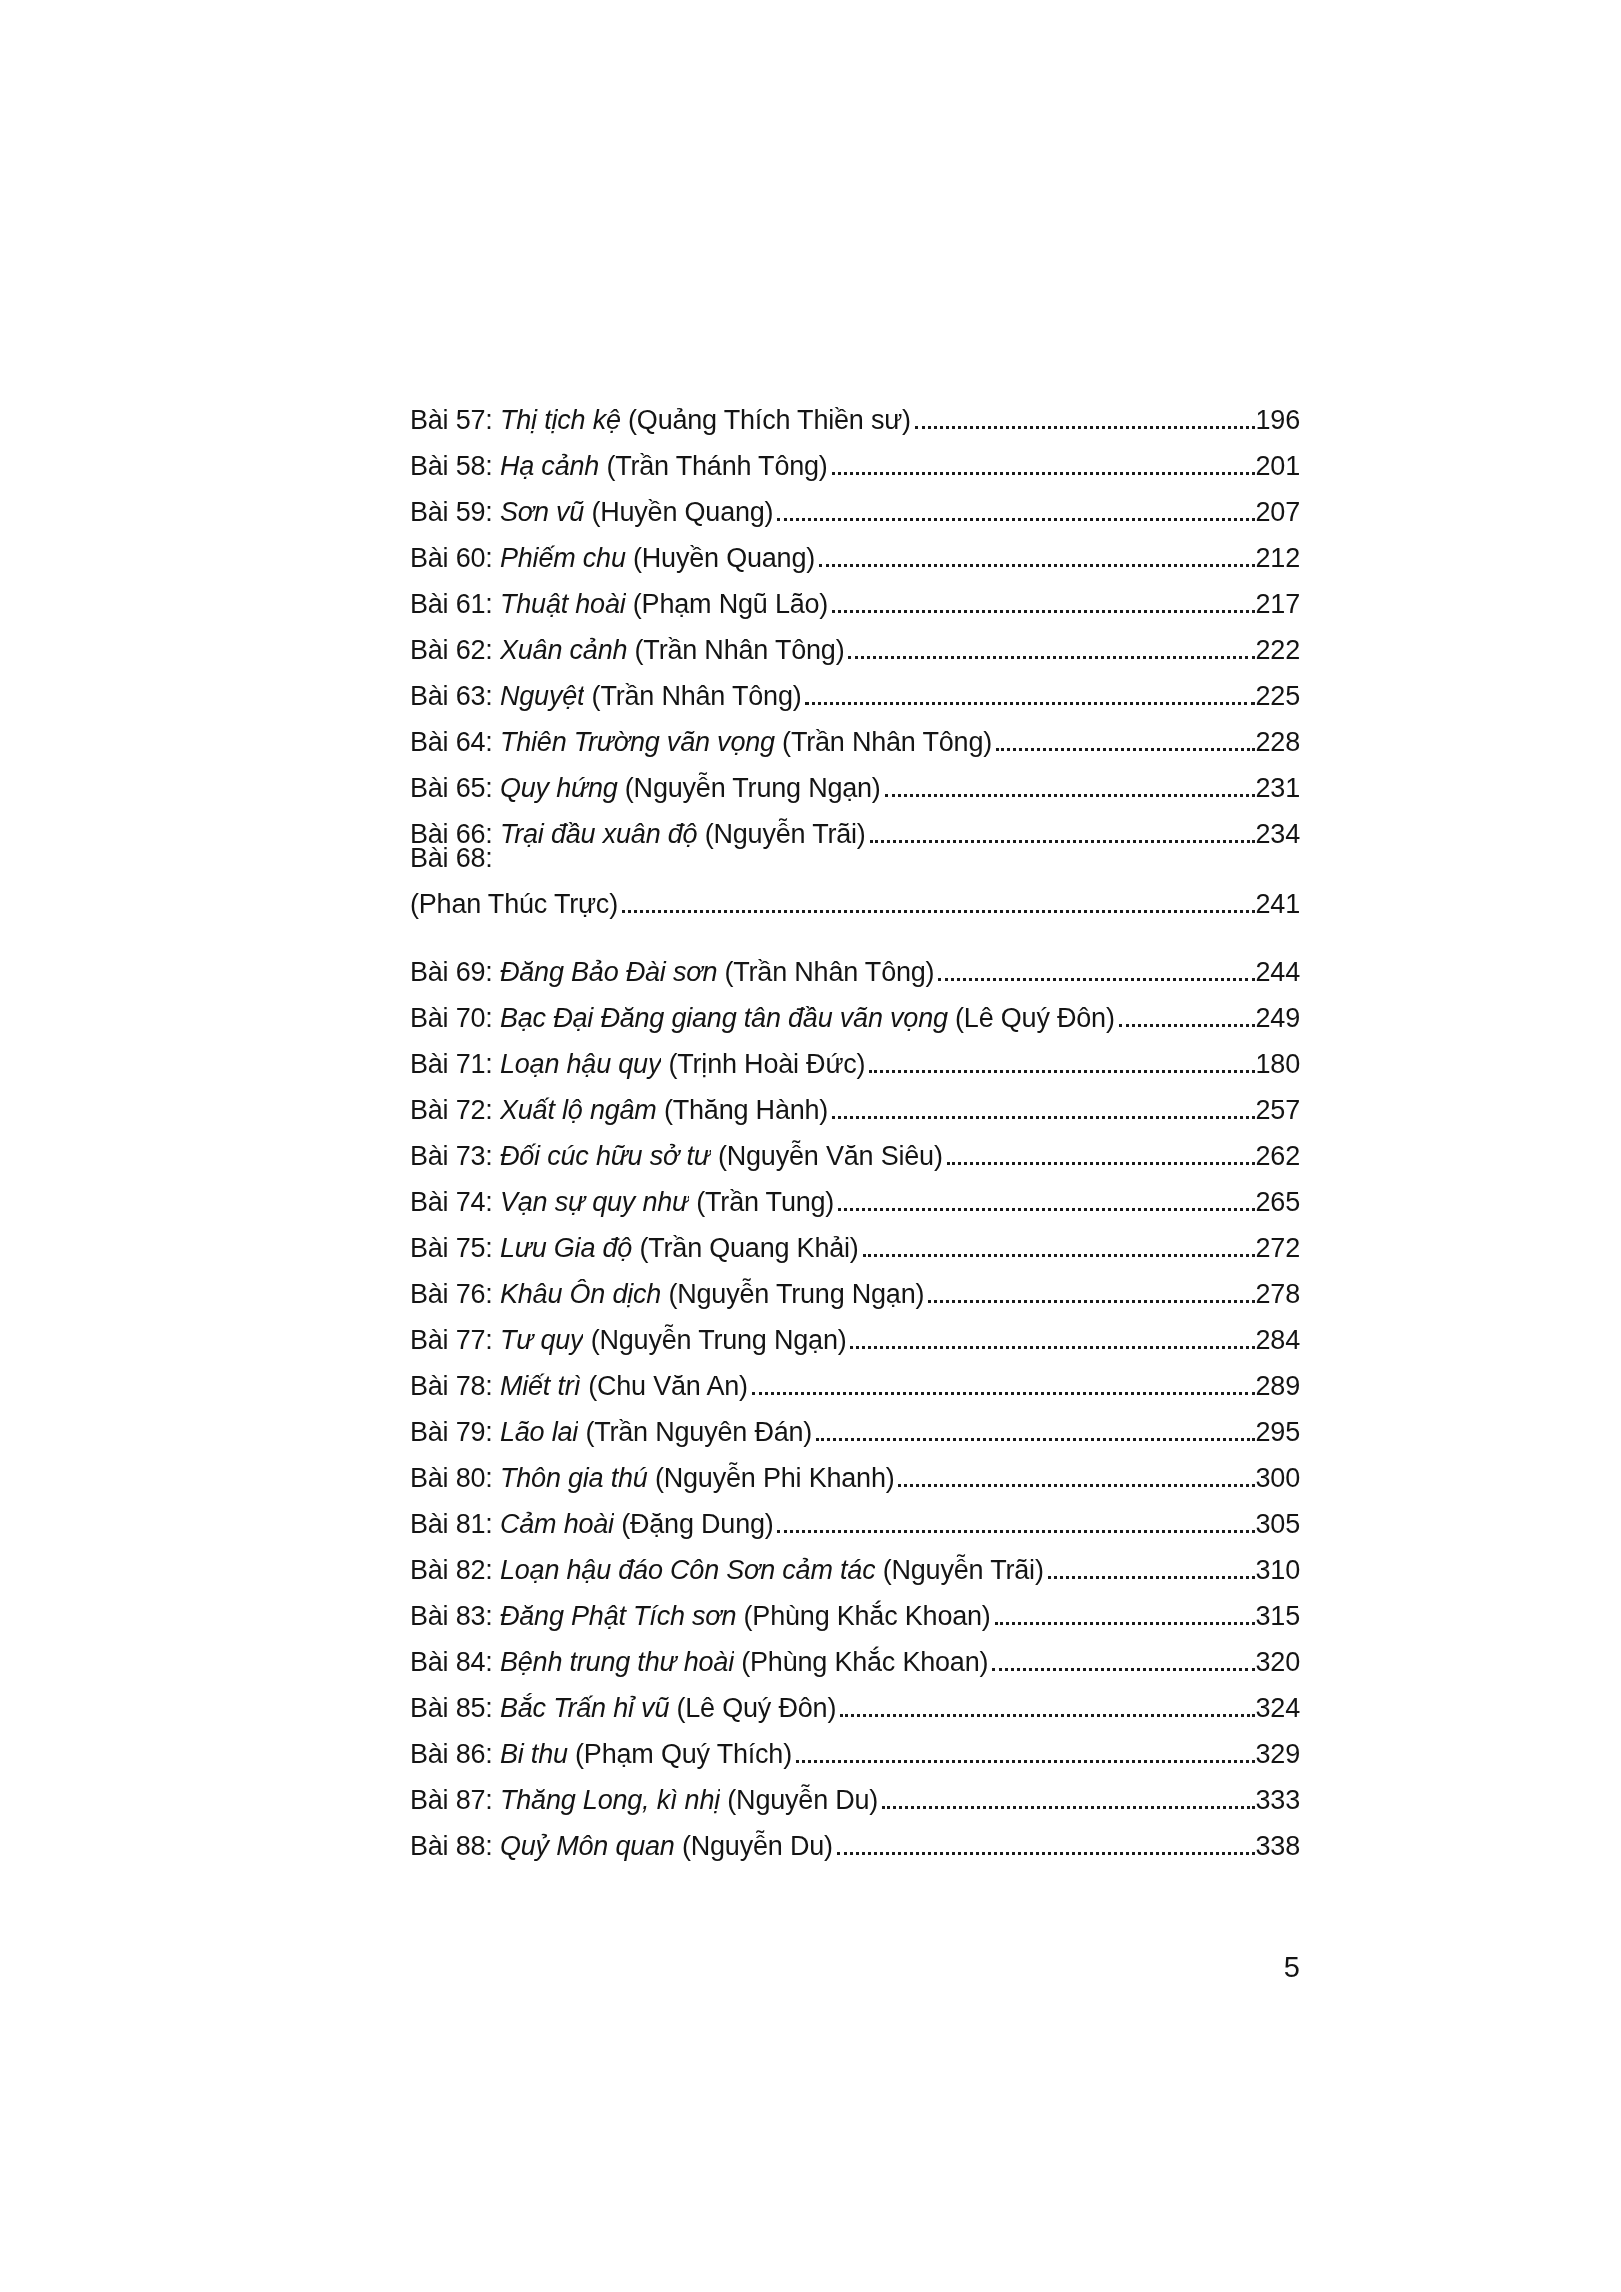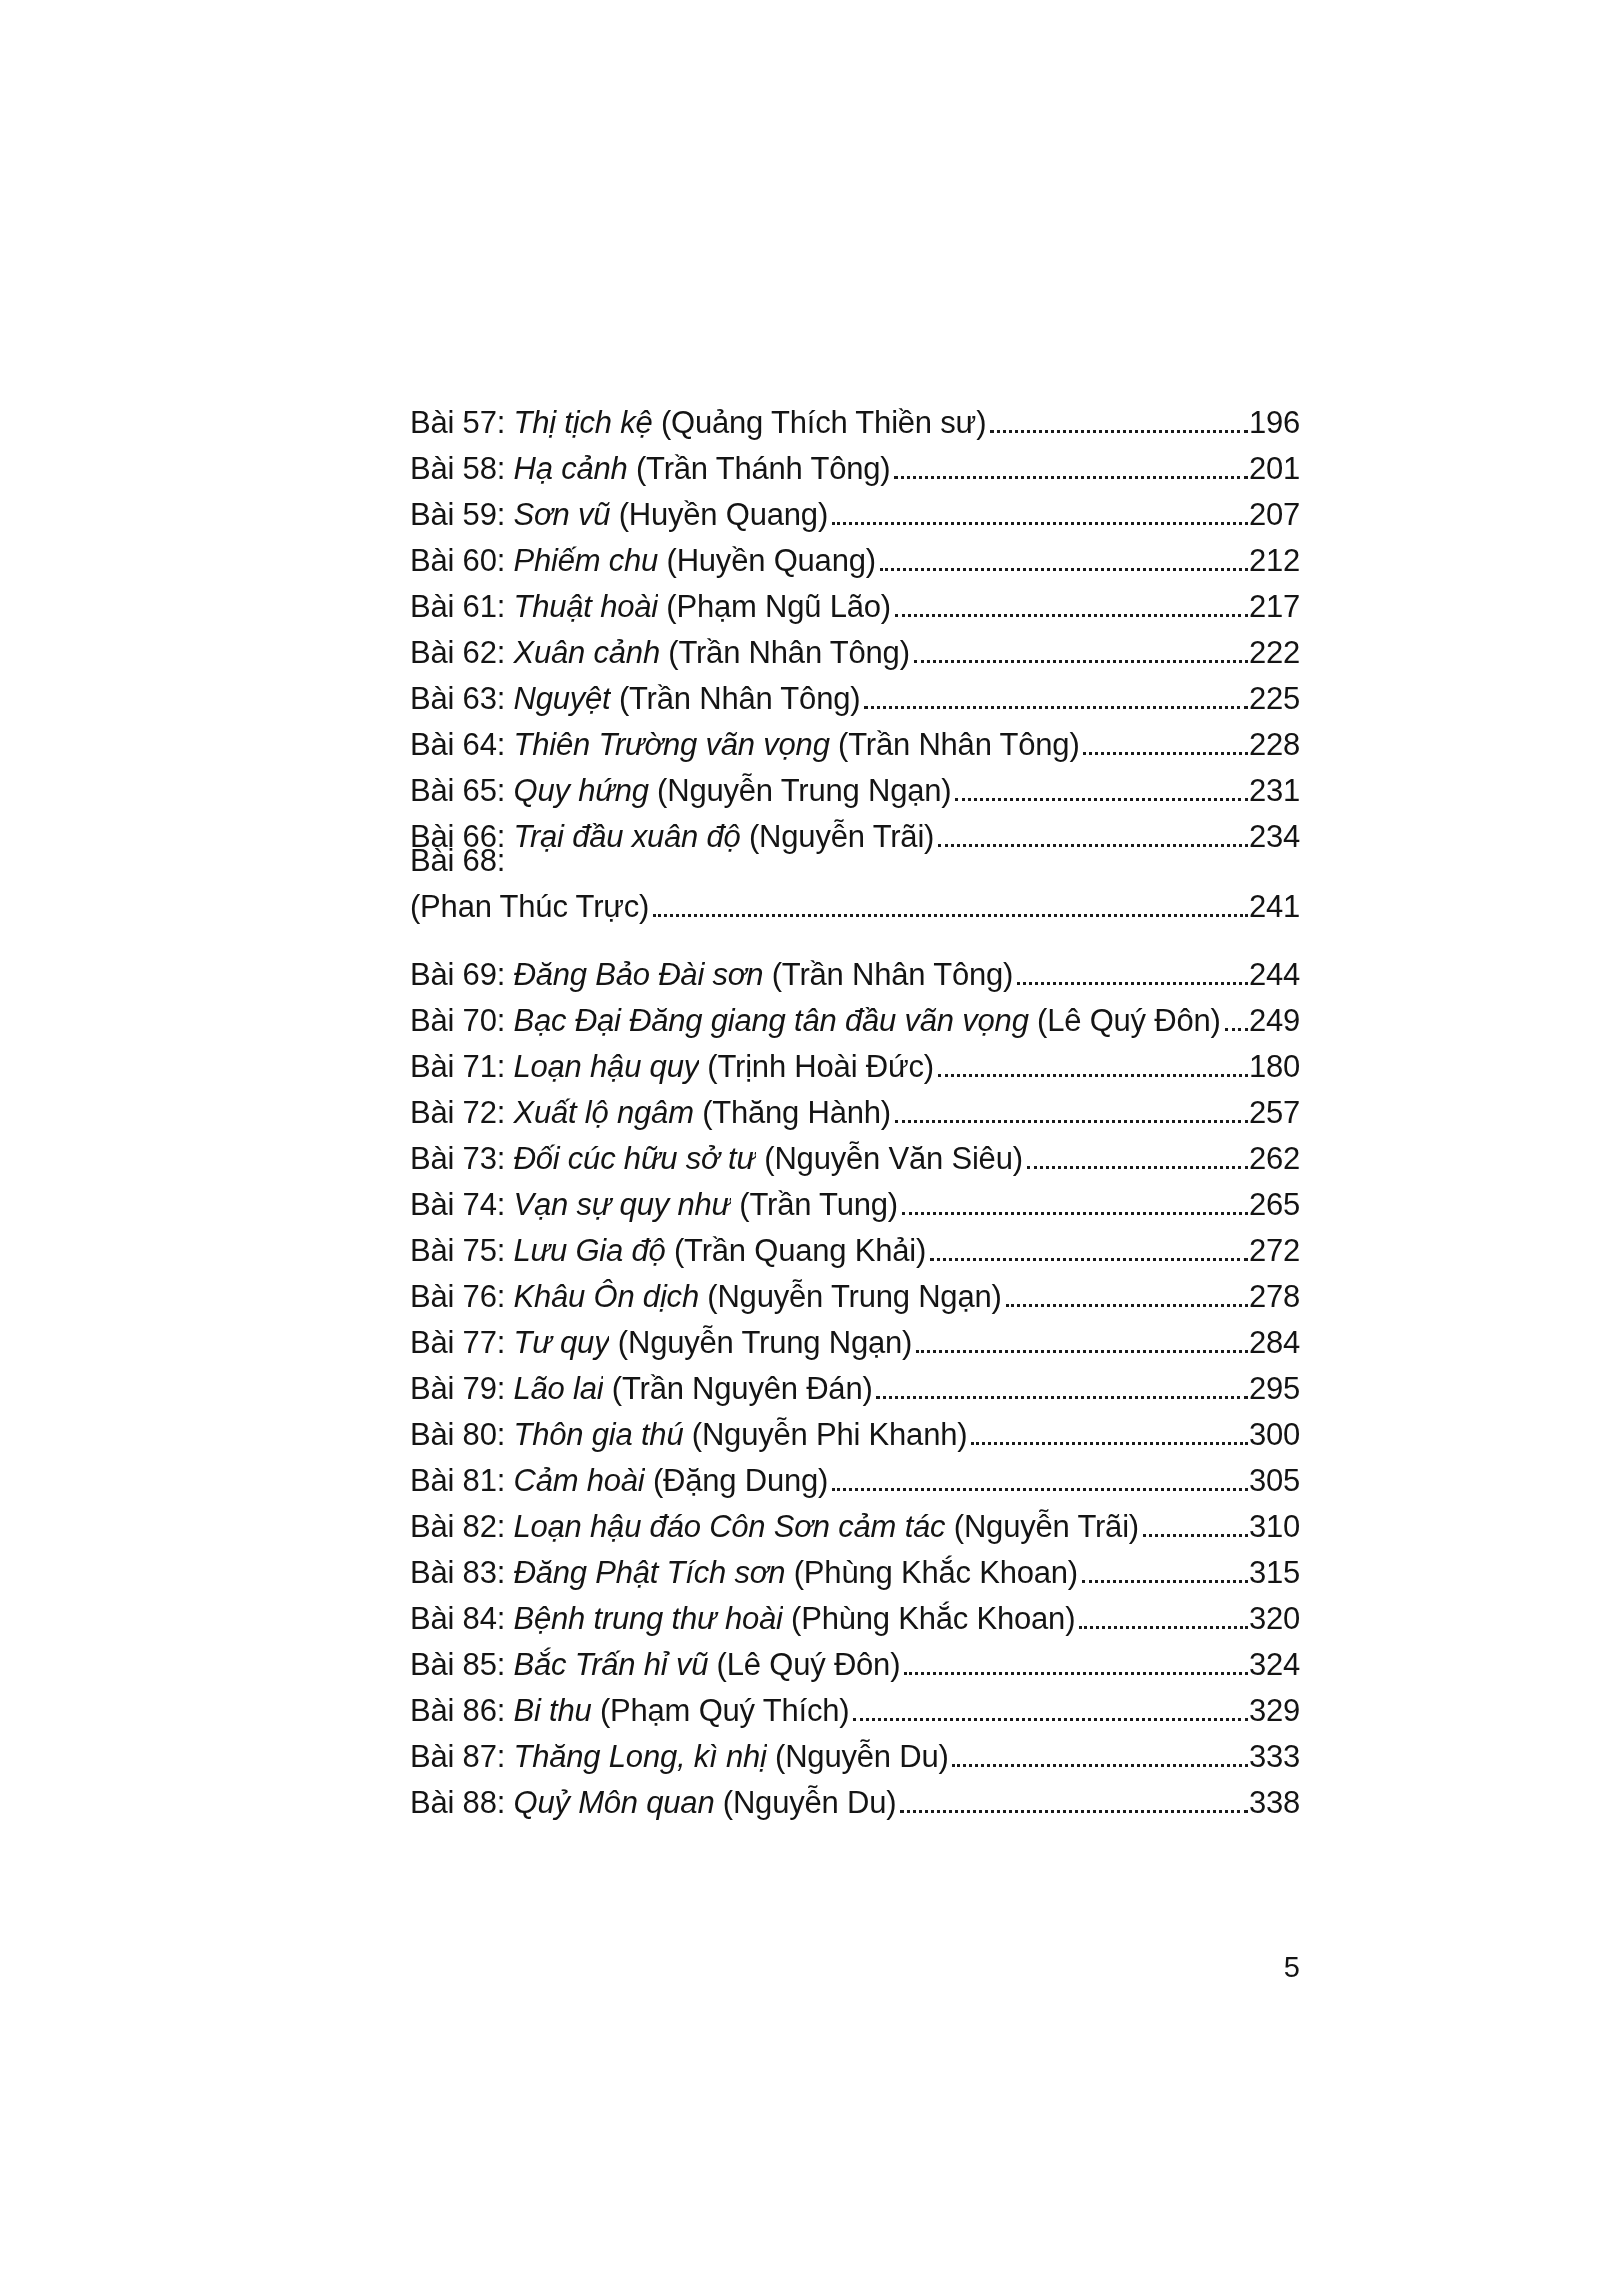--- a/index.html
+++ b/index.html
@@ -19,21 +19,21 @@
   .toc-list {
     position: absolute;
     left: 410px;
     top: 383px;
     width: 890px;
   }
   .toc-row {
     display: flex;
     align-items: baseline;
     height: 46px;
-    font-size: 31px;
+    font-size: 27px;
     letter-spacing: -0.2px;
     white-space: nowrap;
   }
   .toc-label {
     flex: 0 0 auto;
   }
   .toc-title {
     font-style: italic;
     margin-left: 0.27em;
     flex: 0 1 auto;
@@ -203,20 +203,27 @@
         <span class="toc-page">278</span>
       </div>
       <div class="toc-row">
         <span class="toc-label">Bài 77:</span>
         <span class="toc-title">Tư quy</span>
         <span class="toc-author">(Nguyễn Trung Ngạn)</span>
         <span class="toc-leader"></span>
         <span class="toc-page">284</span>
       </div>
       <div class="toc-row">
+        <span class="toc-label">Bài 78:</span>
+        <span class="toc-title">Miết trì</span>
+        <span class="toc-author">(Chu Văn An)</span>
+        <span class="toc-leader"></span>
+        <span class="toc-page">289</span>
+      </div>
+      <div class="toc-row">
         <span class="toc-label">Bài 79:</span>
         <span class="toc-title">Lão lai</span>
         <span class="toc-author">(Trần Nguyên Đán)</span>
         <span class="toc-leader"></span>
         <span class="toc-page">295</span>
       </div>
       <div class="toc-row">
         <span class="toc-label">Bài 80:</span>
         <span class="toc-title">Thôn gia thú</span>
         <span class="toc-author">(Nguyễn Phi Khanh)</span>

